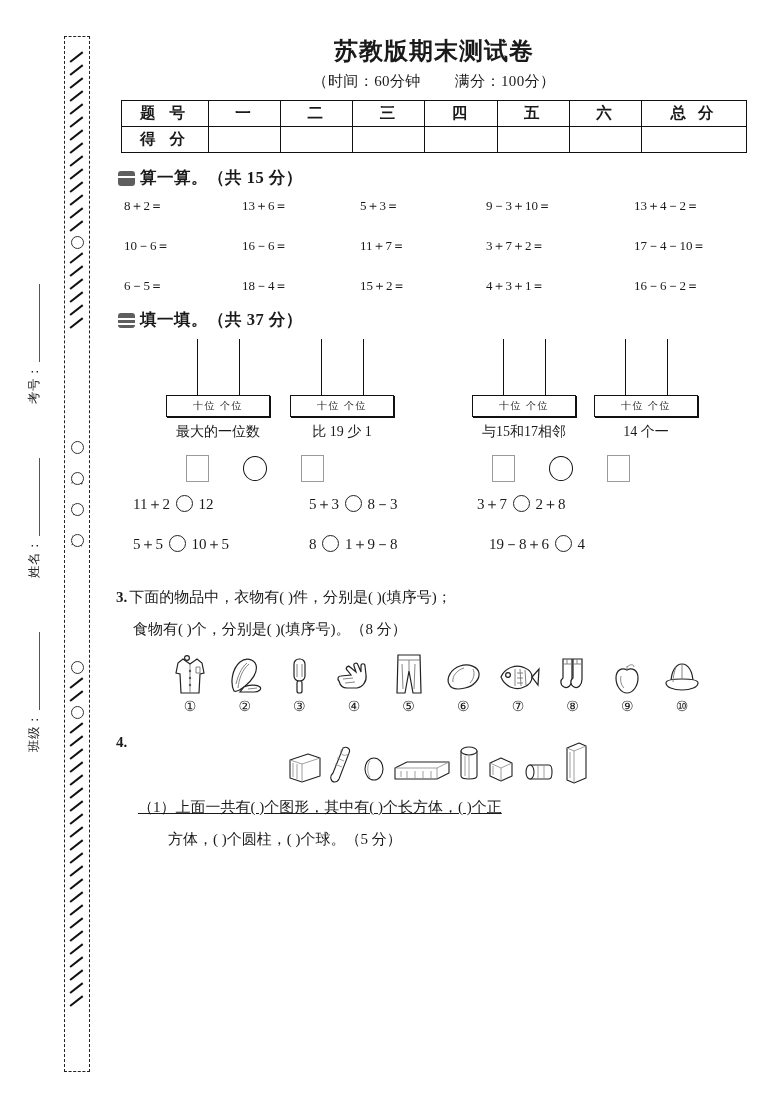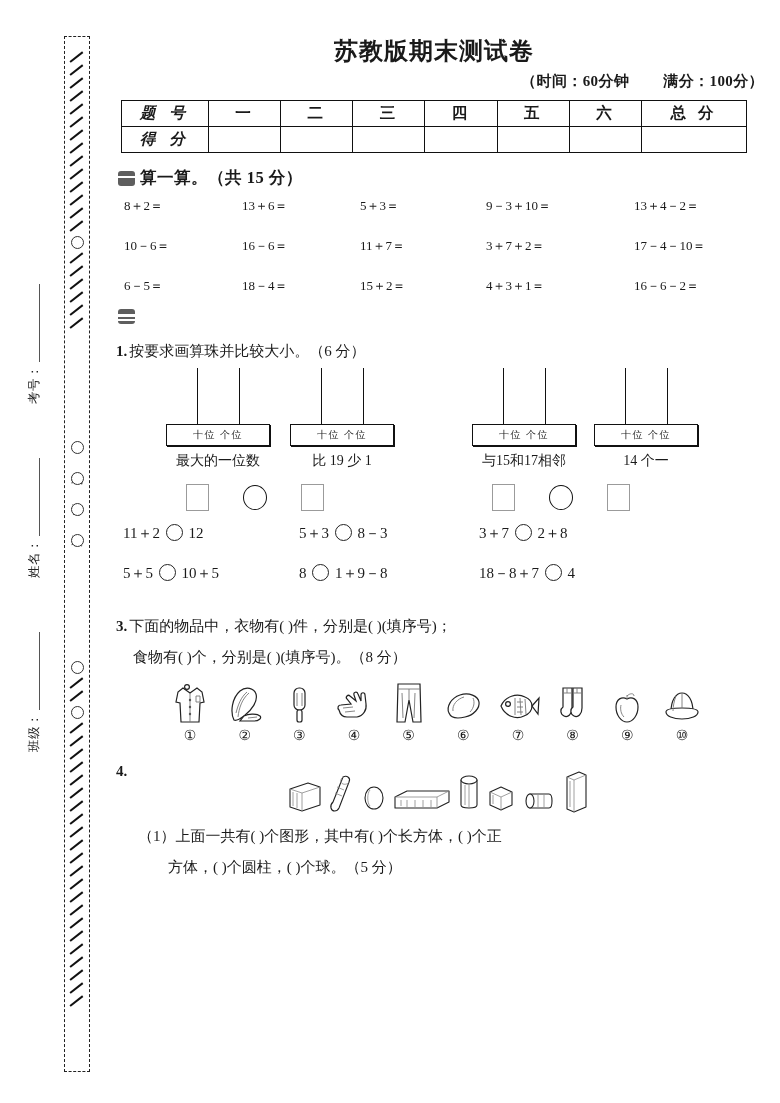--- a/index.html
+++ b/index.html
@@ -57,35 +57,35 @@
     text-align:center;font-size:31px;font-weight:bold;letter-spacing:1px;
     font-family:"DejaVu Sans","Liberation Sans",sans-serif;
     margin:10px 0 2px 0;line-height:1.25;
   }
   .title2{
     text-align:center;font-size:24px;font-weight:bold;letter-spacing:1px;
     font-family:"DejaVu Sans","Liberation Sans",sans-serif;
     margin:2px 0 6px 0;line-height:1.25;
   }
   .subtitle{
-    text-align:right;font-size:15px;margin:4px 0 9px 0;font-weight:bold;
+    text-align:center;font-size:15px;margin:4px 0 9px 0;font-weight:normal;
     letter-spacing:.4px;
   }
   .subtitle .sp{display:inline-block;width:34px;}
 
   
   table.score{
     border-collapse:collapse;width:626px;margin:0 auto 14px auto;
     table-layout:fixed;
   }
   table.score td{
     border:1px solid #111;height:25px;text-align:center;
     font-size:15.5px;font-weight:bold;letter-spacing:3px;padding:0;
   }
-  table.score td.lbl{width:86px;letter-spacing:5px;font-style:italic;}
+  table.score td.lbl{width:86px;letter-spacing:5px;}
   table.score td.tot{width:104px;letter-spacing:4px;}
 
   
   .section{display:flex;align-items:center;margin:14px 0 8px 14px;}
   .secicon{
     width:17px;height:15px;border-radius:3px;background:#5e5e5e;
     margin-right:5px;flex:0 0 auto;position:relative;overflow:hidden;
   }
   .secicon::before{
     content:"";position:absolute;left:0;right:0;top:5px;height:2.5px;background:#fff;
@@ -279,25 +279,25 @@
         <div>17－4－10＝</div>
         <div>6－5＝</div>
         <div>18－4＝</div>
         <div>15＋2＝</div>
         <div>4＋3＋1＝</div>
         <div>16－6－2＝</div>
       </div>
 
     <div class="section">
       <span class="secicon three"></span>
-    </div>
-
-    <div class="q" style="margin-bottom:0;">
-      <b class="num">1.</b><span>按要求画算珠并比较大小。</span><span>（6 分）</span>
-    </div>
+      <span class="sectext">
+        <span>填一填。</span><span class="pts">（共 37 分）</span>
+      </span>
+    </div>
+
 
     <div class="abacus-wrap">
       <div class="abacus" style="left:62px;top:0;">
         <div class="rods">
             <i class="r1"></i>
             <i class="r2"></i>
           </div>
         <div class="frame">十位 个位</div>
         <div class="caption">最大的一位数</div>
       </div>
@@ -332,30 +332,30 @@
         <span class="sq"></span>
       </div>
       <div class="cmp" style="left:388px;top:116px;">
         <span class="sq"></span>
         <span class="ci"></span>
         <span class="sq"></span>
       </div>
     </div>
 
 
-    <div id="cmpHost" style="margin-left:19px;text-align:center;">
+    <div id="cmpHost" style="margin-left:29px;text-align:center;">
         <div style="position: relative; height: 40px; font-size: 15px;">
           <span style="position: absolute; left: 0px; top: 6px; white-space: nowrap;"><span>11＋2 </span><span class="smallcirc"></span><span> 12</span></span>
           <span style="position: absolute; left: 176px; top: 6px; white-space: nowrap;"><span>5＋3 </span><span class="smallcirc"></span><span> 8－3</span></span>
-          <span style="position: absolute; left: 356px; top: 6px; white-space: nowrap;"><span>3＋7 </span><span class="smallcirc"></span><span> 2＋8</span></span>
+          <span style="position: absolute; left: 344px; top: 6px; white-space: nowrap;"><span>3＋7 </span><span class="smallcirc"></span><span> 2＋8</span></span>
         </div>
         <div style="position: relative; height: 40px; font-size: 15px;">
           <span style="position: absolute; left: 0px; top: 6px; white-space: nowrap;"><span>5＋5 </span><span class="smallcirc"></span><span> 10＋5</span></span>
           <span style="position: absolute; left: 176px; top: 6px; white-space: nowrap;"><span>8 </span><span class="smallcirc"></span><span> 1＋9－8</span></span>
-          <span style="position: absolute; left: 356px; top: 6px; white-space: nowrap;"><span>18－8＋7 </span><span class="smallcirc"></span><span> 4</span></span>
+          <span style="position: absolute; left: 356px; top: 6px; white-space: nowrap;"><span>19－8＋6 </span><span class="smallcirc"></span><span> 4</span></span>
         </div>
       </div>
 
     <div class="q" style="line-height:2.1;">
       <b class="num">3.</b><span>下面的物品中，衣物有(            )件，分别是(                                 )(填序号)；</span><br>
       <span style="margin-left:17px;display:inline-block;">食物有(          )个，分别是(                       )(填序号)。（8 分）</span>
     </div>
 
     <div class="objrow" id="objHost">
         <div class="obj">
@@ -527,18 +527,18 @@
         <span>
           <svg width="30" height="48" viewBox="0 0 30 48">
             <path fill="#fff" stroke="#222" stroke-width="1.1" stroke-linejoin="round" d="M6 10 L18 5 L25 8 L25 40 L13 45 L6 42 Z"></path>
             <path stroke="#888" stroke-width="0.8" fill="none" d="M6 10 L13 13 L25 8 M13 13 L13 45"></path>
             <path stroke="#888" stroke-width="0.8" fill="none" d="M9 14 L9 40"></path>
           </svg>
         </span>
       </div>
 
     <div class="q" style="line-height:2.1;margin-top:6px;">
-      <span style="margin-left:22px;display:inline-block;">（1）上面一共有(          )个图形，其中有(          )个长方体，(          )个正</span><br>
+      <span style="margin-left:22px;display:inline-block;text-decoration:underline;">（1）上面一共有(          )个图形，其中有(          )个长方体，(          )个正</span><br>
       <span style="margin-left:52px;display:inline-block;">方体，(          )个圆柱，(          )个球。（5 分）</span>
     </div>
 
   </div>
 </div>
 
 </body></html>

